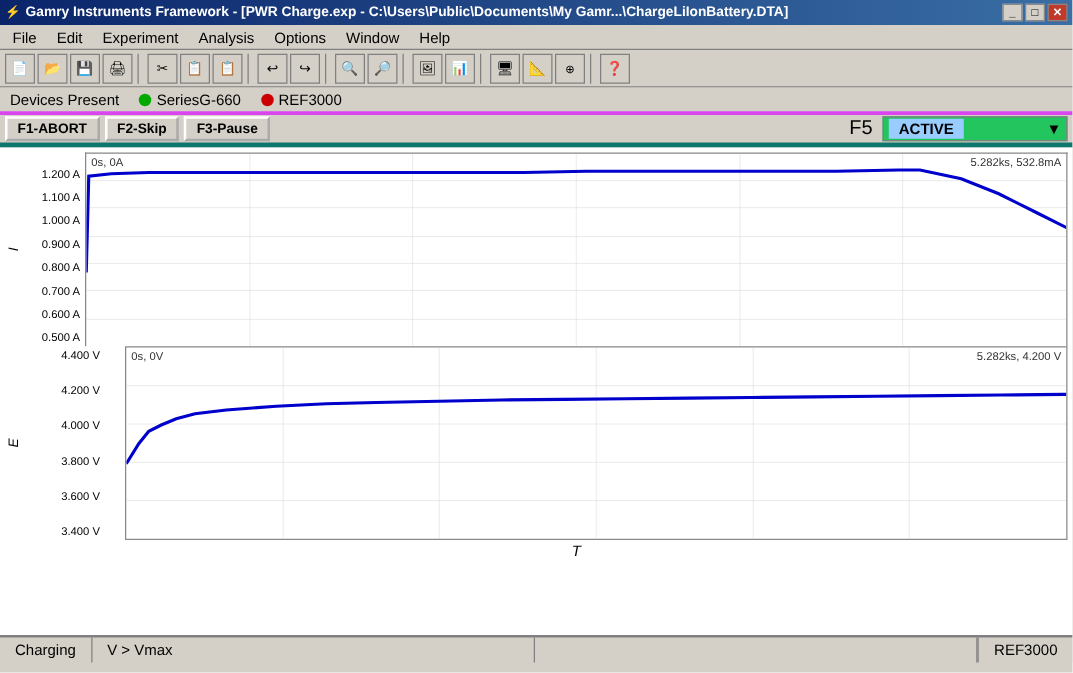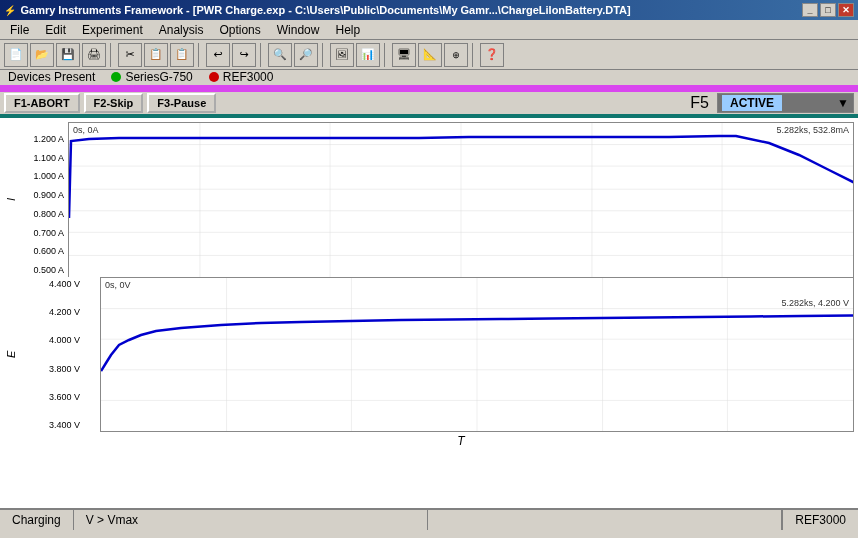--- a/index.html
+++ b/index.html
@@ -62,24 +62,24 @@
       cursor: pointer;
       font-size: 11px;
     }
     .tb-sep { width: 4px; height: 24px; border-left: 1px solid #808080; margin: 0 2px; }
 
     
     #devices-bar {
       background: #d4d0c8;
       height: 22px;
       display: flex;
-      align-items: flex-start;
+      align-items: center;
       padding: 0 8px;
       gap: 16px;
-      border-bottom: 7px solid #d946ef;
+      border-bottom: 3px solid #d946ef;
       font-size: 12px;
     }
     .device-indicator { display: flex; align-items: center; gap: 4px; }
     .dot-green { width: 10px; height: 10px; border-radius: 50%; background: #00aa00; }
     .dot-red { width: 10px; height: 10px; border-radius: 50%; background: #cc0000; }
 
     
     #fkeys-bar {
       background: #d4d0c8;
       height: 26px;
@@ -94,26 +94,26 @@
       background: #d4d0c8;
       border: 2px outset #fff;
       font-size: 11px;
       cursor: pointer;
       font-weight: bold;
     }
     .fkeys-spacer { flex: 1; }
     #f5-label { font-size: 16px; margin-right: 4px; }
     #f5-dropdown {
       height: 20px;
-      background: #737373;
+      background: #22c55e;
       border: 1px solid #808080;
       padding: 0 4px;
       font-size: 12px;
       display: flex; align-items: center; justify-content: space-between;
-      width: 137px;
+      width: 148px;
     }
     #f5-active { color: #000; background: #99ccff; padding: 1px 8px; font-weight: bold; }
 
     
     #main-content {
       background: white;
       display: flex;
       flex-direction: column;
       height: 390px;
       padding: 4px;
@@ -218,21 +218,21 @@
   <div class="tb-btn">📐</div>
   <div class="tb-btn" style="font-size:9px">⊕</div>
   <div class="tb-sep"></div>
   <div class="tb-btn">❓</div>
 </div>
 
 <div id="devices-bar">
   <span>Devices Present</span>
   <div class="device-indicator">
     <div class="dot-green"></div>
-    <span>SeriesG-750</span>
+    <span>SeriesG-660</span>
   </div>
   <div class="device-indicator">
     <div class="dot-red"></div>
     <span>REF3000</span>
   </div>
 </div>
 
 <div id="fkeys-bar">
   <button class="fkey-btn">F1-ABORT</button>
   <button class="fkey-btn">F2-Skip</button>
@@ -323,21 +323,21 @@
       <span>4.400 V</span>
       <span>4.200 V</span>
       <span>4.000 V</span>
       <span>3.800 V</span>
       <span>3.600 V</span>
       <span>3.400 V</span>
     </div>
     <div style="flex:1; display:flex; ">
       <div class="chart-area-box" style="flex:1;">
         <span class="corner-note" style="top:2px;left:4px;">0s, 0V</span>
-        <span class="corner-note" style="top:20px;right:4px;">5.282ks, 4.200 V</span>
+        <span class="corner-note" style="top:2px;right:4px;">5.282ks, 4.200 V</span>
         <svg width="100%" height="100%">
 
           <line x1="0" y1="20%" x2="100%" y2="20%" stroke="#ddd" stroke-width="0.5"></line>
           <line x1="0" y1="40%" x2="100%" y2="40%" stroke="#ddd" stroke-width="0.5"></line>
           <line x1="0" y1="60%" x2="100%" y2="60%" stroke="#ddd" stroke-width="0.5"></line>
           <line x1="0" y1="80%" x2="100%" y2="80%" stroke="#ddd" stroke-width="0.5"></line>
           <line x1="16.7%" y1="0" x2="16.7%" y2="100%" stroke="#ddd" stroke-width="0.5"></line>
           <line x1="33.3%" y1="0" x2="33.3%" y2="100%" stroke="#ddd" stroke-width="0.5"></line>
           <line x1="50%" y1="0" x2="50%" y2="100%" stroke="#ddd" stroke-width="0.5"></line>
           <line x1="66.7%" y1="0" x2="66.7%" y2="100%" stroke="#ddd" stroke-width="0.5"></line>

